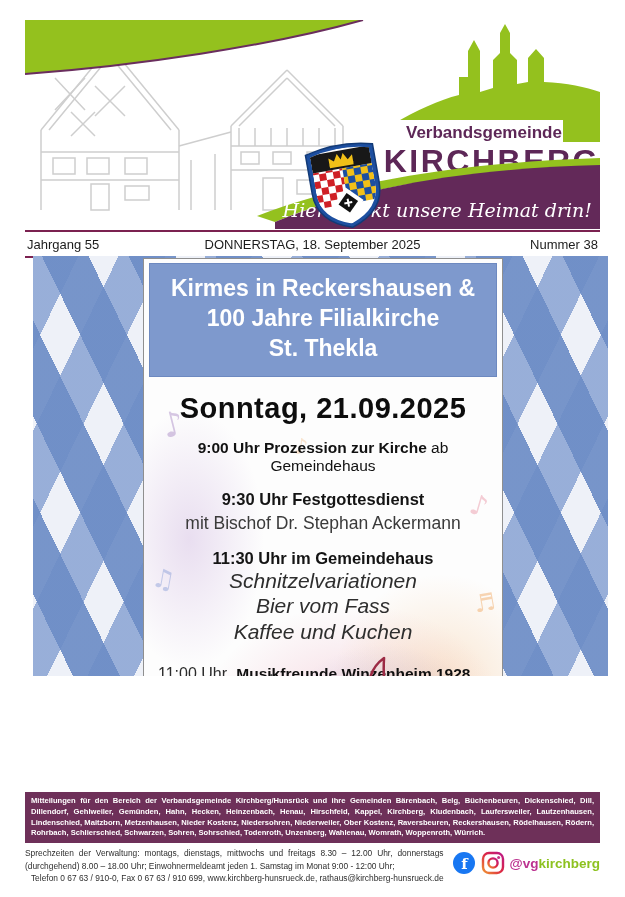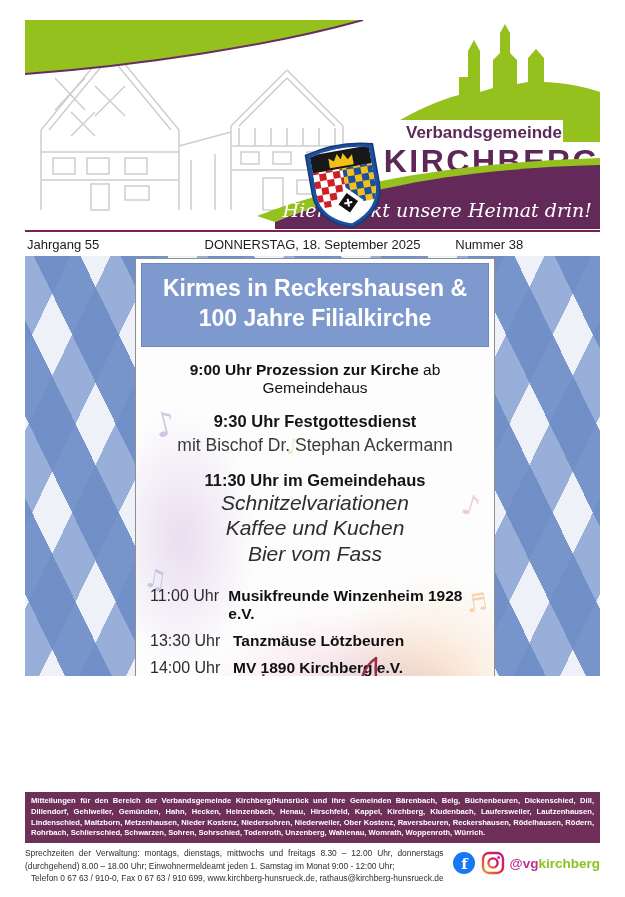--- a/index.html
+++ b/index.html
@@ -9,24 +9,24 @@
 
   
   .header-art { position:absolute; left:25px; top:20px; width:575px; height:209px; overflow:hidden; background:#fff; }
 
   
   .issue-bar { position:absolute; left:25px; top:230px; width:575px; height:24px;
     border-top:2px solid #7b2150; border-bottom:2px solid #7b2150;
     display:flex; align-items:center; font-size:13px; color:#1c1c1c; padding:12px 2px; }
   .issue-bar .l { flex:1; text-align:left; }
   .issue-bar .c { flex:2; text-align:center; }
-  .issue-bar .r { flex:1; }
-
-  
-  .flyer { position:absolute; left:25px; top:256px; width:575px; height:420px; overflow:hidden; }
+  .issue-bar .r { flex:1; text-align:right; }
+
+  
+  .flyer { position:absolute; left:33px; top:256px; width:575px; height:420px; overflow:hidden; }
   .flag-bg { position:absolute; inset:0; background-color:#eef1f8;
     background-image:
       repeating-linear-gradient(64deg, rgba(255,255,255,0) 0 36px, rgba(109,141,198,0.92) 36px 78px),
       repeating-linear-gradient(-64deg, rgba(255,255,255,0) 0 36px, rgba(137,163,211,0.85) 36px 78px);
   }
   .panel { position:absolute; left:110px; top:2px; width:360px; height:527px;
     background:#fdfdfd; border:1px solid #8f8f8f; text-align:center; overflow:hidden; }
 
   .splash { position:absolute; border-radius:50%; pointer-events:none; }
   .sp1 { left:-30px; top:150px; width:150px; height:260px; background:radial-gradient(closest-side, rgba(186,150,210,.30), rgba(186,150,210,0)); }
@@ -193,37 +193,39 @@
       <i class="note nc n4"></i>
       <i class="note n5"></i>
       <i class="note nb n6"></i>
       <i class="note nc n7"></i>
       <i class="note n8"></i>
       <i class="note n9"></i>
 
       <div class="title-box">
         <div>Kirmes in Reckershausen &amp;</div>
         <div>100 Jahre Filialkirche</div>
-      </div>
-
+        <div>St. Thekla</div>
+      </div>
+
+      <div class="date-heading">Sonntag, 21.09.2025</div>
 
       <p class="line-procession">
         <b>9:00 Uhr Prozession zur Kirche</b><span> ab Gemeindehaus</span>
       </p>
 
       <div class="blk">
         <div class="bold-line">9:30 Uhr Festgottesdienst</div>
         <div class="sub-line">mit Bischof Dr. Stephan Ackermann</div>
       </div>
 
       <div class="blk">
         <div class="bold-line">11:30 Uhr im Gemeindehaus</div>
         <div class="food-line">Schnitzelvariationen</div>
+        <div class="food-line">Bier vom Fass</div>
         <div class="food-line">Kaffee und Kuchen</div>
-        <div class="food-line">Bier vom Fass</div>
       </div>
 
       <div class="schedule">
         <div class="sched-row">
           <span class="sched-time">11:00 Uhr</span>
           <span class="sched-act">Musikfreunde Winzenheim 1928 e.V.</span>
         </div>
         <div class="sched-row">
           <span class="sched-time">13:30 Uhr</span>
           <span class="sched-act">Tanzmäuse Lötzbeuren</span>

